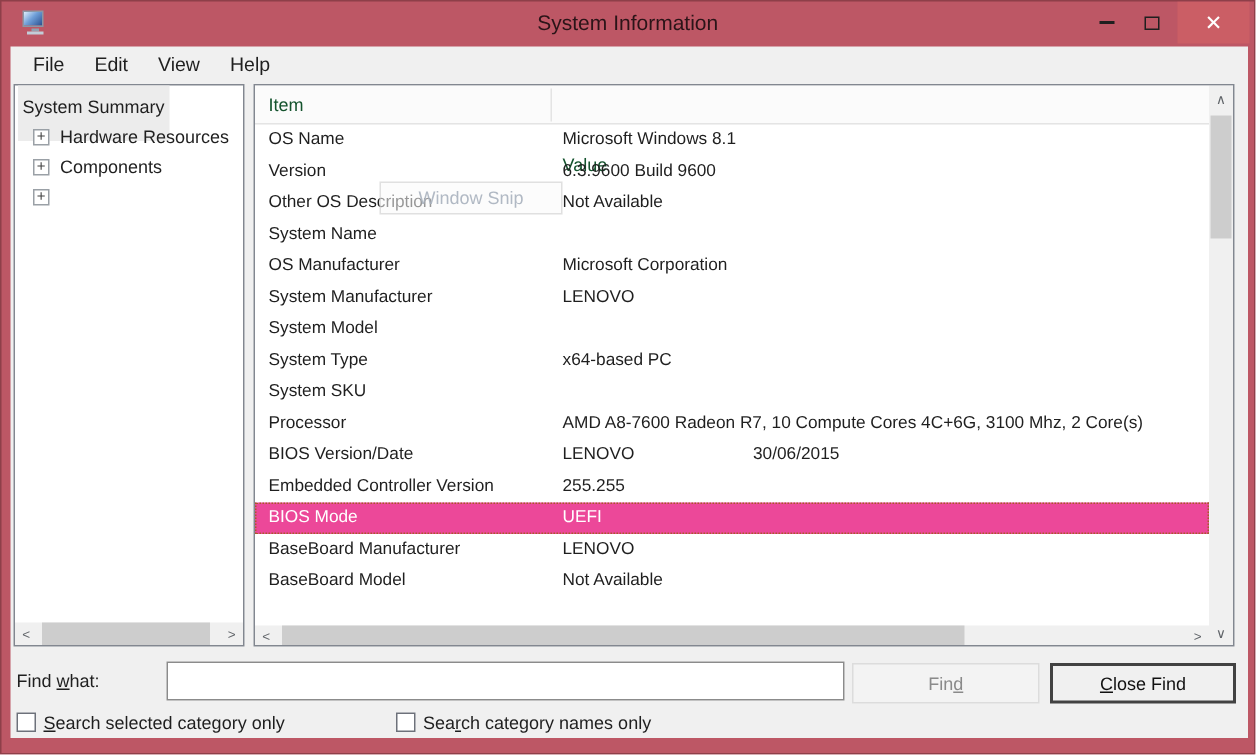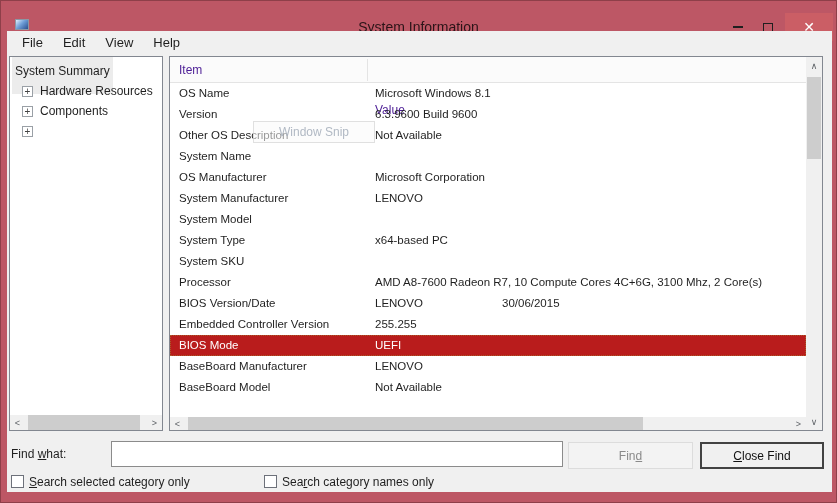--- a/index.html
+++ b/index.html
@@ -1,20 +1,20 @@
 <!DOCTYPE html>
 <html><head>
 <meta charset="utf-8">
 <style>
   html,body{margin:0;padding:0;background:#fff;font-family:"Liberation Sans",sans-serif;}
   *{box-sizing:border-box;}
   .window{position:relative;width:837px;height:503px;background:#bd5765;border:1px solid #8e3f49;overflow:hidden;}
 
   
-  .titlebar{position:absolute;left:0;top:12px;right:0;height:30px;}
+  .titlebar{position:absolute;left:0;top:0;right:0;height:30px;}
   .win-icon{position:absolute;left:13px;top:5px;width:18px;height:18px;}
   .mon-screen{position:absolute;left:1px;top:1px;width:14px;height:11px;border:1px solid #8b97a5;background:linear-gradient(135deg,#dfeefc 0%,#6f9fd8 45%,#2a4f8f 100%);}
   .mon-stand{position:absolute;left:7px;top:13px;width:5px;height:2px;background:#93a1b0;}
   .mon-base{position:absolute;left:4px;top:15px;width:11px;height:2px;background:#c2cdd8;}
   .title{position:absolute;left:0;right:0;top:6px;text-align:center;font-size:14px;color:#2b1418;}
   .cap-btn{position:absolute;top:0;height:28px;display:flex;align-items:center;justify-content:center;}
   .cap-min{left:722px;width:30px;}
   .cap-min .glyph{width:10px;height:2px;background:#1f1f1f;}
   .cap-max{left:752px;width:30px;}
   .cap-max .glyph{width:10px;height:9px;border:1px solid #1f1f1f;}
@@ -34,30 +34,30 @@
   .tree-label.sel{background:#ececec;margin-left:2px;}
 
   
   .hscroll{position:absolute;left:0;bottom:0;height:15px;background:#f0f0f0;}
   .vscroll{position:absolute;top:0;right:0;width:16px;bottom:0;background:#f0f0f0;}
   .sb-arrow{position:absolute;color:#5f6368;font-size:9px;display:flex;align-items:center;justify-content:center;}
   .sb-thumb{position:absolute;background:#cdcdcd;}
 
   
   .table-panel{position:absolute;left:168px;top:55px;width:654px;height:375px;background:#fff;border:1px solid #828790;overflow:hidden;}
-  .tbl-header{position:absolute;left:0;top:0;right:16px;height:26px;background:#fbfbfb;border-bottom:1px solid #e4e4e4;font-size:12px;color:#4c1d95;}
+  .tbl-header{position:absolute;left:0;top:0;right:16px;height:26px;background:#fbfbfb;border-bottom:1px solid #e4e4e4;font-size:12px;color:#14532d;}
   .th-item{position:absolute;left:9px;top:6px;}
   .th-value{position:absolute;left:205px;top:6px;margin-top:40px;}
   .col-divider{position:absolute;left:197px;top:2px;width:1px;height:22px;background:#e4e4e4;}
   .rows{position:absolute;left:0;top:26px;right:16px;bottom:13px;overflow:hidden;}
   .row{position:relative;height:21px;font-size:11.5px;color:#1f1f1f;white-space:nowrap;text-align:right;}
   .cell-item{position:absolute;left:9px;top:4px;}
   .cell-value{position:absolute;left:205px;top:4px;}
   .cell-value2{position:absolute;left:332px;top:4px;}
-  .row.selected{background:#b91c1c;color:#fff;outline:1px dotted #a85c28;outline-offset:-1px;}
+  .row.selected{background:#ec4899;color:#fff;outline:1px dotted #a85c28;outline-offset:-1px;}
 
   
   .snip-ghost{position:absolute;left:252px;top:120px;width:122px;height:22px;background:rgba(250,250,250,0.55);border:1px solid rgba(195,195,195,0.5);display:flex;align-items:center;justify-content:center;font-size:12px;color:rgba(168,177,190,0.9);z-index:5;}
 
   
   .find-label{position:absolute;left:10px;top:446px;font-size:12px;color:#1f1f1f;}
   .find-input{position:absolute;left:110px;top:440px;width:452px;height:26px;background:#fff;border:1px solid #8b8b8b;font-size:12px;padding:0 4px;font-family:"Liberation Sans",sans-serif;}
   .btn{position:absolute;display:flex;align-items:center;justify-content:center;font-size:12px;}
   .btn-find{left:567px;top:441px;width:125px;height:27px;background:#f3f3f3;border:1px solid #dcdcdc;color:#8a8a8a;}
   .btn-close-find{left:699px;top:441px;width:124px;height:27px;background:#f0f0f0;border:2px solid #424242;color:#111;}

